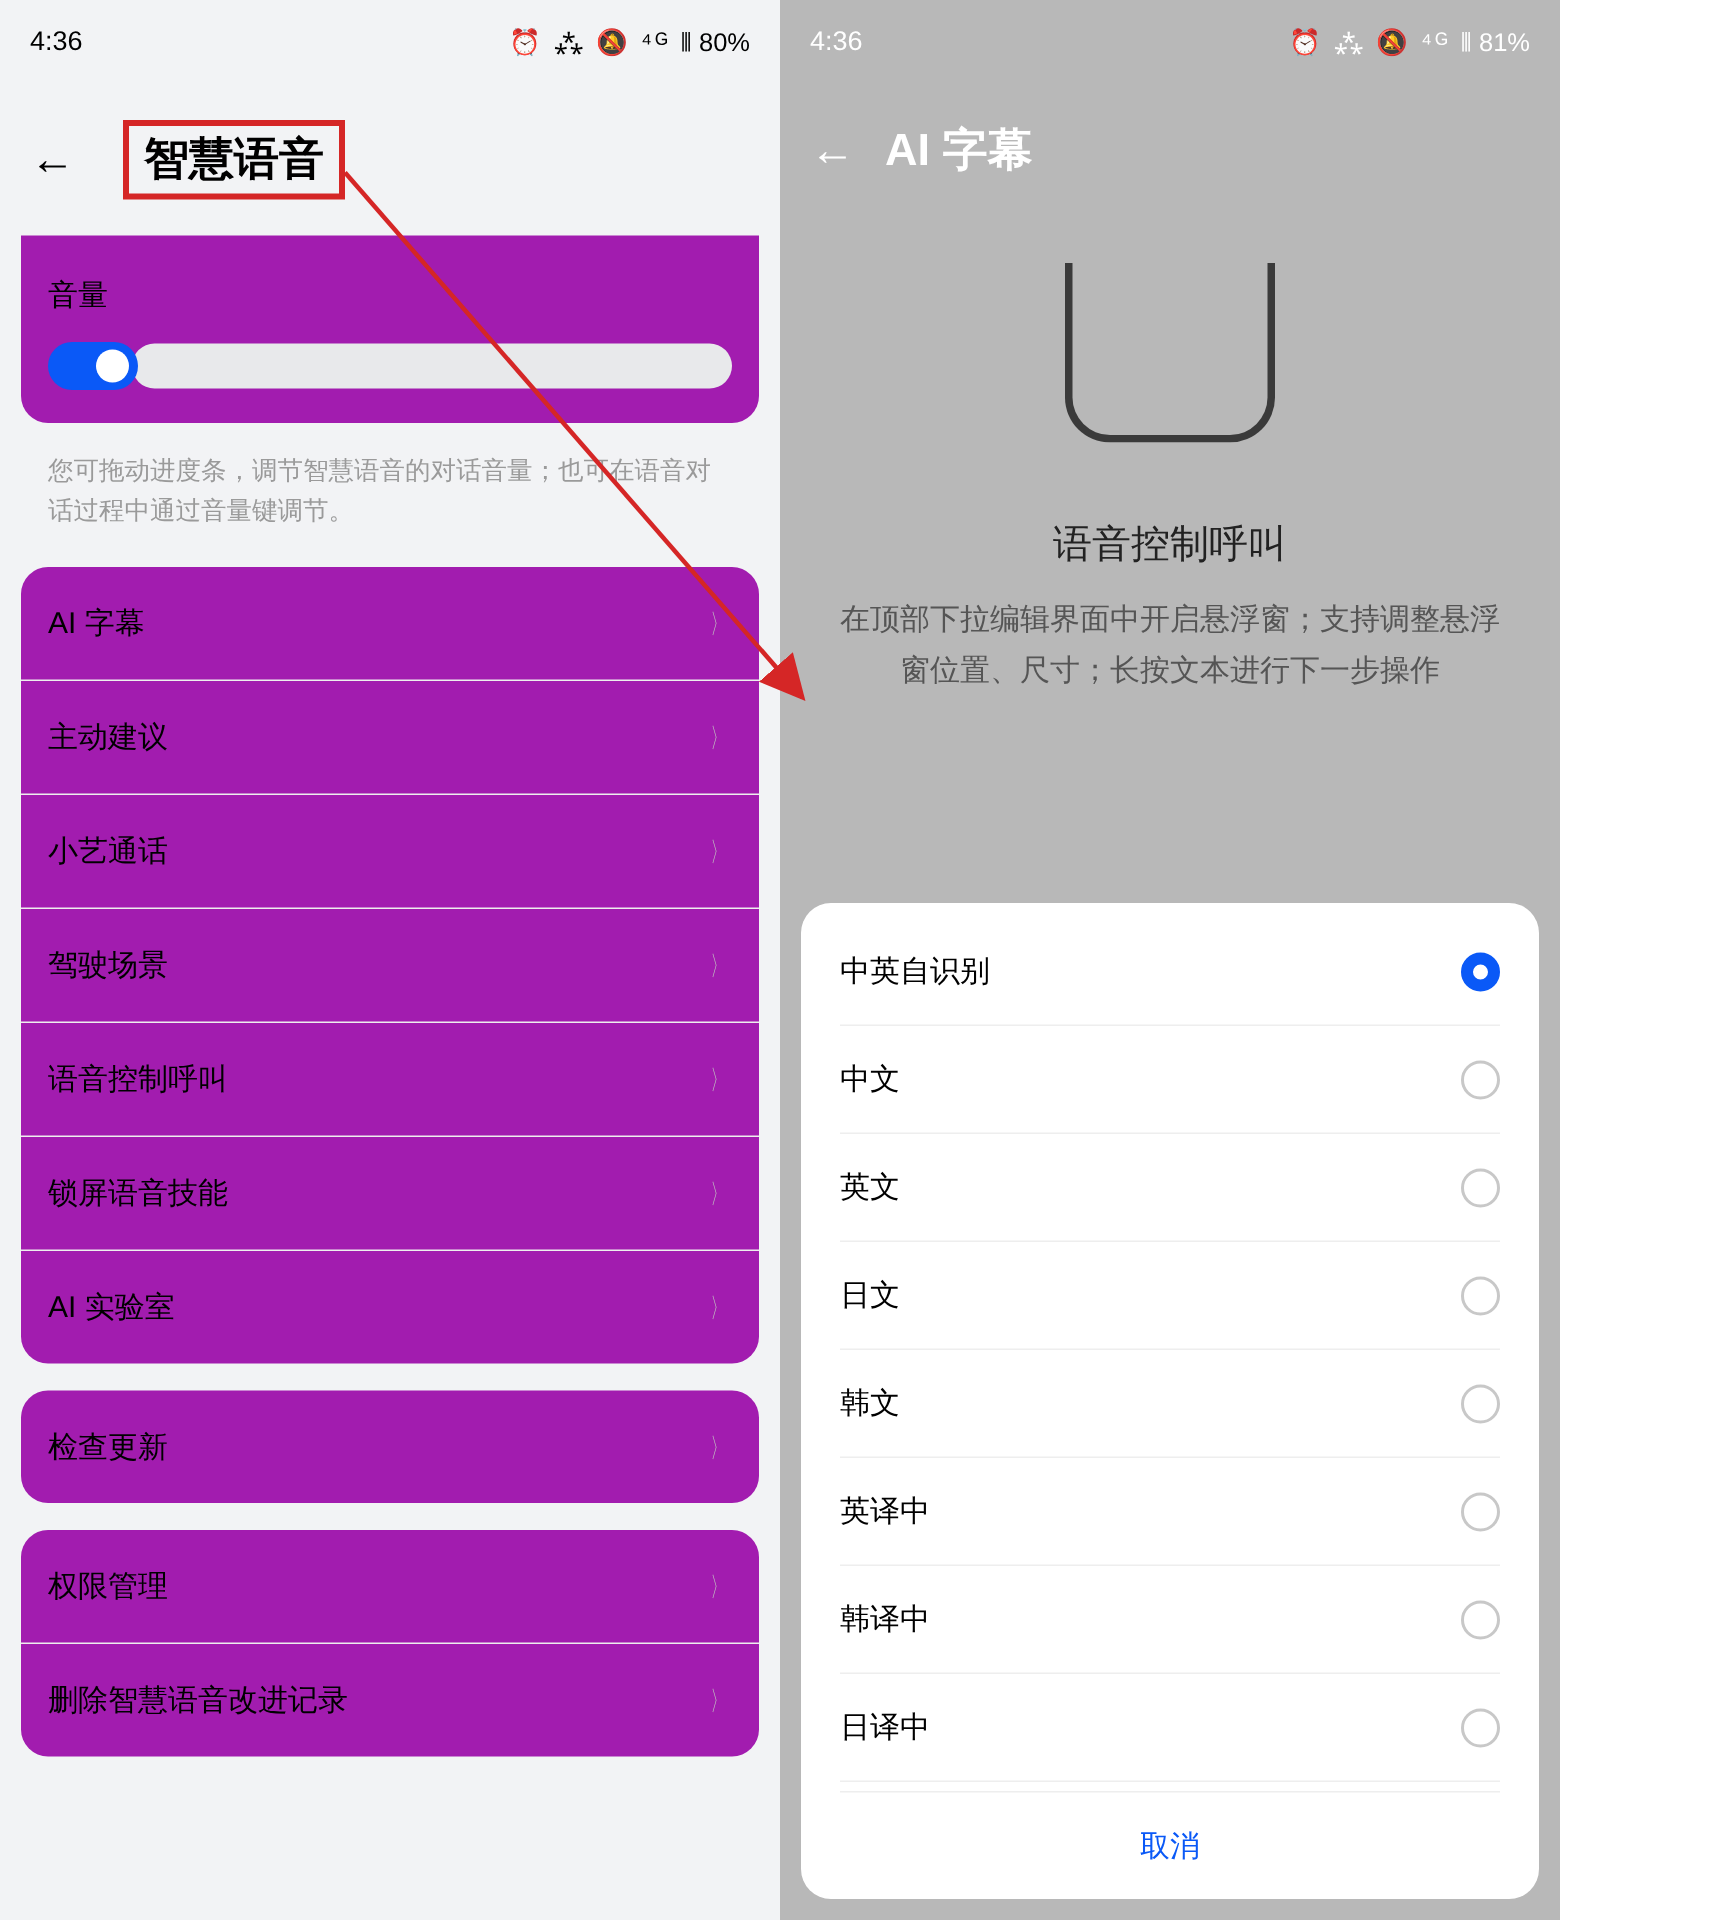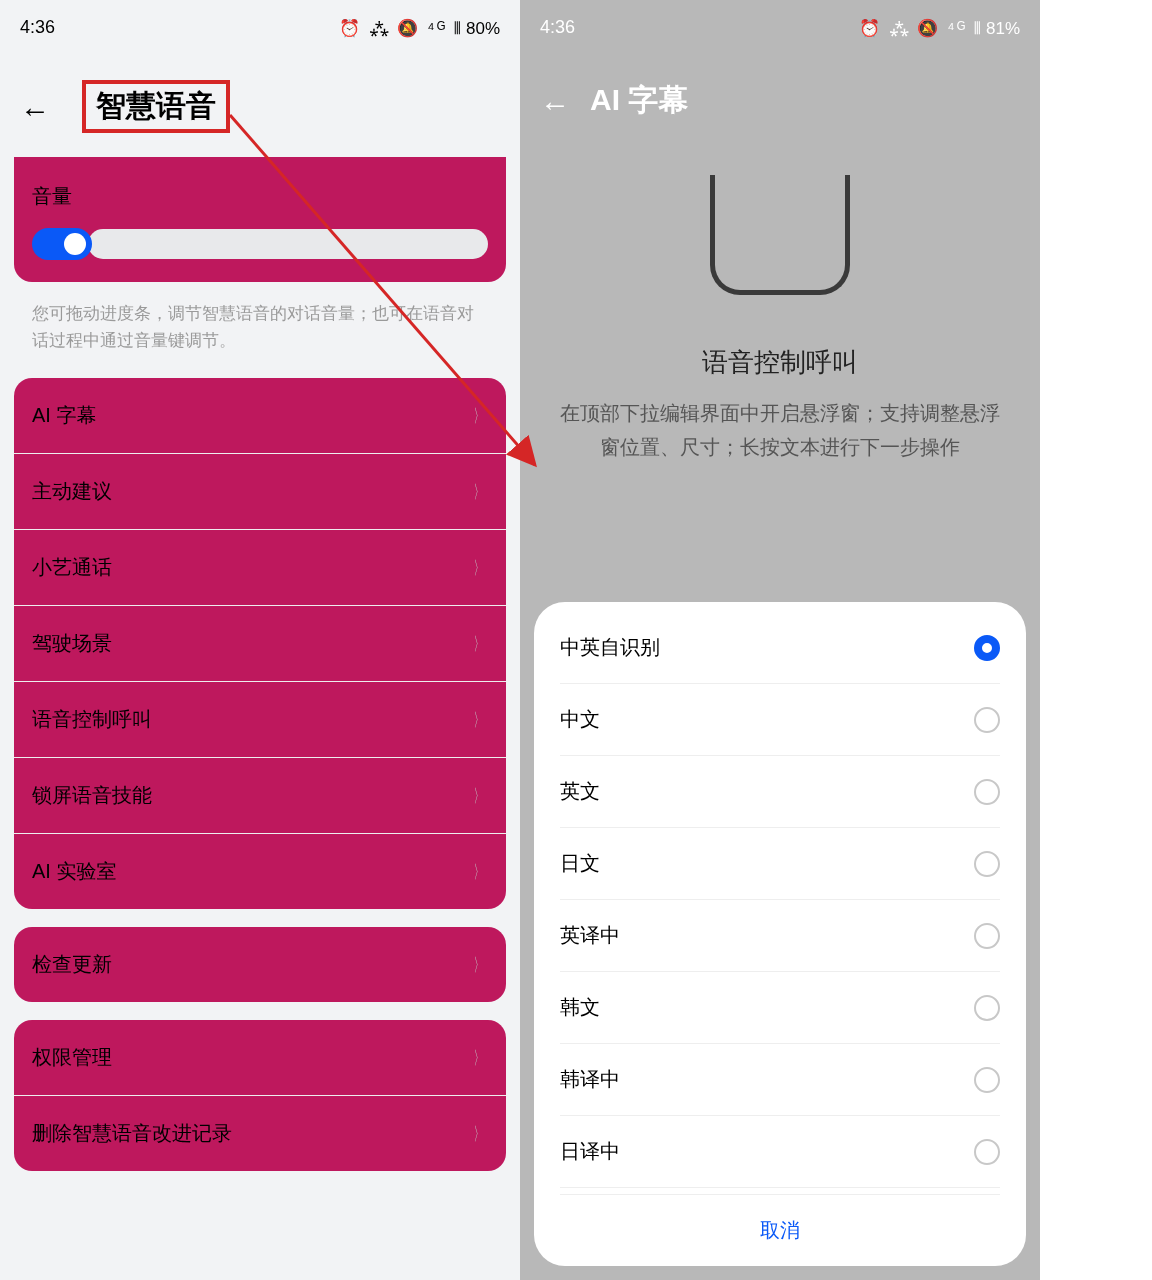--- a/index.html
+++ b/index.html
@@ -16,21 +16,21 @@
     
     .header { display: flex; align-items: center; padding: 30px 20px 24px; gap: 20px; }
     .back-icon { font-size: 30px; font-weight: 300; }
     .screen-left .back-icon { color: #000; }
     .screen-right .back-icon { color: #fff; }
     .header-title { font-size: 30px; font-weight: 600; }
     .screen-left .header-title { color: #000; margin-left: 12px; }
     .screen-right .header-title { color: #fff; }
     .title-highlight { border: 4px solid #d52626; padding: 2px 10px; display: inline-block; }
     
-    .card { background: #be185d; border-radius: 18px; margin: 0 14px 18px; padding: 0; }
+    .card { background: #a21caf; border-radius: 18px; margin: 0 14px 18px; padding: 0; }
     .card-top { border-top-left-radius: 0; border-top-right-radius: 0; margin-top: 0; padding-top: 2px; }
     
     .volume-section { padding: 24px 18px 22px; }
     .volume-label { font-size: 20px; color: #000; margin-bottom: 18px; }
     .slider-row { display: flex; align-items: center; }
     .toggle { width: 60px; height: 32px; background: #0a59f7; border-radius: 16px; position: relative; }
     .toggle-knob { width: 22px; height: 22px; background: #fff; border-radius: 50%; position: absolute; left: 32px; top: 5px; }
     .slider-track { flex: 1; height: 30px; background: #e8e9eb; border-radius: 16px; margin-left: -4px; }
     
     .hint-text { color: #9a9a9a; font-size: 17px; line-height: 1.6; padding: 0 32px 24px; }
@@ -38,21 +38,21 @@
     .menu-item { display: flex; justify-content: space-between; align-items: center; padding: 24px 18px; border-bottom: 1px solid #eee; }
     .menu-item:last-child { border-bottom: none; }
     .menu-label { font-size: 20px; color: #000; }
     .chevron { color: #c0c0c0; font-size: 18px; transform: scaleX(0.6); }
     
     
     .phone-frame { width: 140px; height: 120px; margin: 30px auto 50px; border: 5px solid #3a3a3a; border-top: none; border-radius: 0 0 30px 30px; }
     .info-title { font-size: 26px; color: #222; text-align: center; margin-bottom: 16px; font-weight: 500; }
     .info-desc { font-size: 20px; color: #555; text-align: center; padding: 0 40px; line-height: 1.7; }
     
-    .option-sheet { position: absolute; bottom: 14px; left: 14px; right: 14px; background: #fff; border-radius: 31px; padding: 10px 26px 8px; }
+    .option-sheet { position: absolute; bottom: 14px; left: 14px; right: 14px; background: #fff; border-radius: 20px; padding: 10px 26px 8px; }
     .option-item { display: flex; justify-content: space-between; align-items: center; padding: 22px 0; border-bottom: 1px solid #eee; }
     .option-item:last-of-type { border-bottom: none; }
     .option-label { font-size: 20px; color: #000; }
     .radio { width: 26px; height: 26px; border: 2px solid #c8c8c8; border-radius: 50%; }
     .radio-selected { border: 8px solid #0a59f7; width: 26px; height: 26px; border-radius: 50%; }
     .cancel-btn { text-align: center; padding: 22px 0 14px; font-size: 20px; color: #0a59f7; font-weight: 500; border-top: 1px solid #eee; margin-top: 6px; }
     
     .arrow-svg { position: absolute; left: 200px; top: 105px; pointer-events: none; z-index: 10; }
   </style>
 </head>
@@ -165,25 +165,25 @@
       </div>
       <div class="option-item">
         <span class="option-label">英文</span>
         <span class="radio"></span>
       </div>
       <div class="option-item">
         <span class="option-label">日文</span>
         <span class="radio"></span>
       </div>
       <div class="option-item">
+        <span class="option-label">韩文</span>
+        <span class="radio"></span>
+      </div>
+      <div class="option-item">
         <span class="option-label">英译中</span>
-        <span class="radio"></span>
-      </div>
-      <div class="option-item">
-        <span class="option-label">韩文</span>
         <span class="radio"></span>
       </div>
       <div class="option-item">
         <span class="option-label">韩译中</span>
         <span class="radio"></span>
       </div>
       <div class="option-item">
         <span class="option-label">日译中</span>
         <span class="radio"></span>
       </div>

